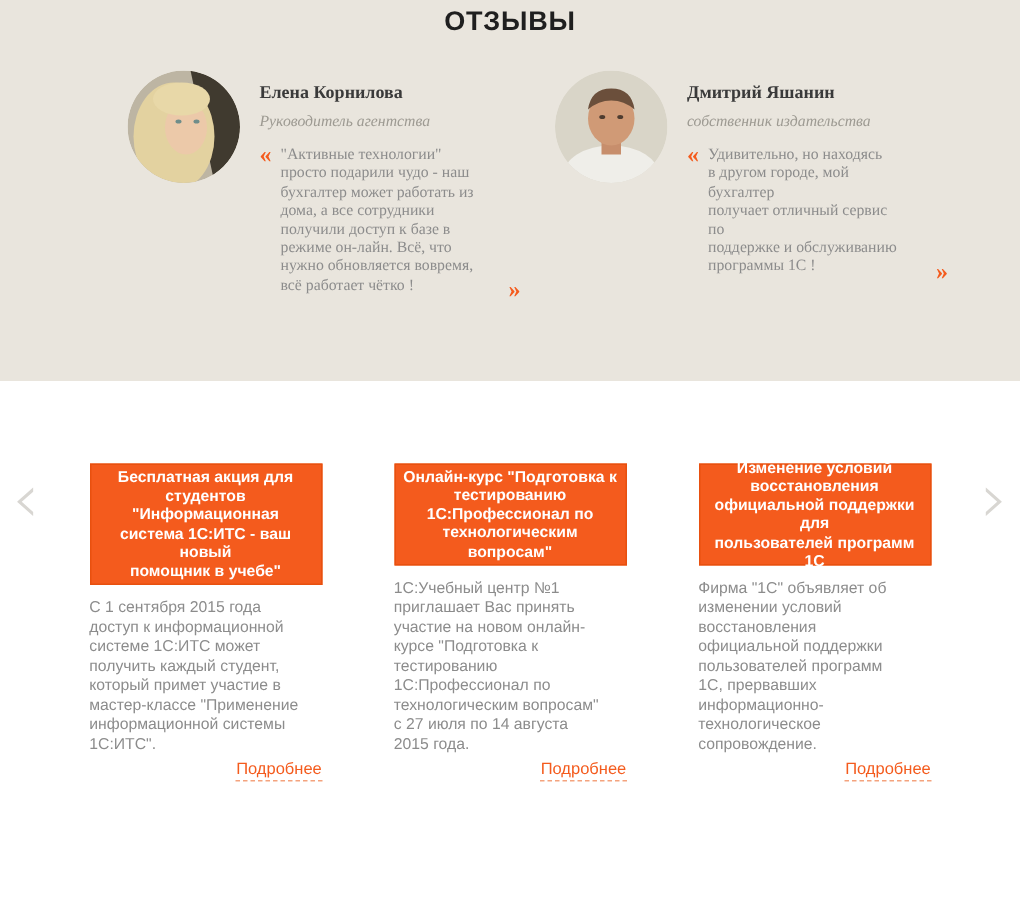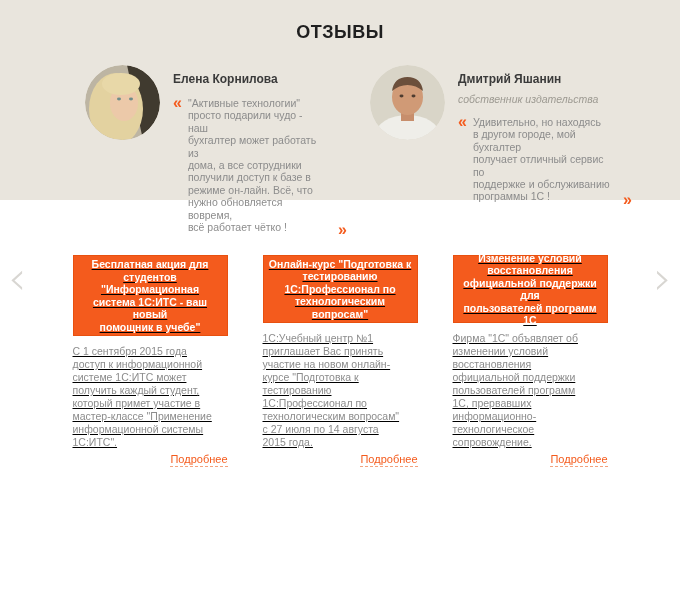--- a/index.html
+++ b/index.html
@@ -8,39 +8,40 @@
     height: 600px;
     background: #ffffff;
     font-family: "Liberation Sans", sans-serif;
     overflow: hidden;
     position: relative;
   }
 
   
   .reviews-section {
     background: #e9e5dd;
-    height: 200px;
-    padding-top: 22px;
+    height: 254px;
+    padding-top: 4px;
   }
   .section-title {
     text-align: center;
     font-size: 18px;
     font-weight: bold;
     color: #1f1f1f;
     letter-spacing: 0.5px;
   }
   .reviews-row {
     display: flex;
     padding-left: 85px;
     margin-top: 22px;
   }
   .review {
     flex: 0 0 285px;
     width: 285px;
     display: flex;
+    font-family: Liberation Serif, serif;
   }
   .avatar {
     width: 75px; height: 75px;
     border-radius: 50%;
     overflow: hidden;
     flex: 0 0 75px;
   }
   .avatar svg { display: block; width: 75px; height: 75px; }
   .review-content { margin-left: 13px; padding-top: 7px; }
   .review-name { font-size: 12px; font-weight: bold; color: #3a3a3a; }
@@ -57,23 +58,22 @@
   .close-quote {
     position: absolute; right: -22px; bottom: -3px;
     color: #f45b1d; font-size: 16px; font-weight: bold; line-height: 12px;
   }
 
   
   .news-section { position: relative; padding-top: 34px; }
   .news-cards {
     display: flex;
     justify-content: center;
-    gap: 35px;
+    gap: 48px;
     margin-top: 21px;
-    text-decoration: underline;
   }
   .news-card {
     width: 155px;
     height: 212px;
     display: flex;
     flex-direction: column;
   }
   .news-card-header {
     background: #f45b1d;
     border: 1px solid #e8500f;
@@ -144,20 +144,21 @@
             <ellipse cx="31" cy="44" rx="27" ry="36" fill="#e3d2a0"></ellipse>
             <ellipse cx="39" cy="38" rx="14" ry="18" fill="#ecc9a9"></ellipse>
             <ellipse cx="36" cy="19" rx="19" ry="11" fill="#e8d8a8"></ellipse>
             <ellipse cx="34" cy="34" rx="2" ry="1.4" fill="#6f8d8a"></ellipse>
             <ellipse cx="46" cy="34" rx="2" ry="1.4" fill="#6f8d8a"></ellipse>
           </g>
         </svg>
       </div>
       <div class="review-content">
         <div class="review-name">Елена Корнилова</div>
+        <div class="review-role">Руководитель агентства</div>
         <div class="review-quote">
           <span class="open-quote">«</span>
           <span class="quote-text">"Активные технологии"
 просто подарили чудо - наш
 бухгалтер может работать из
 дома, а все сотрудники
 получили доступ к базе в
 режиме он-лайн. Всё, что
 нужно обновляется вовремя,
 всё работает чётко !</span>

